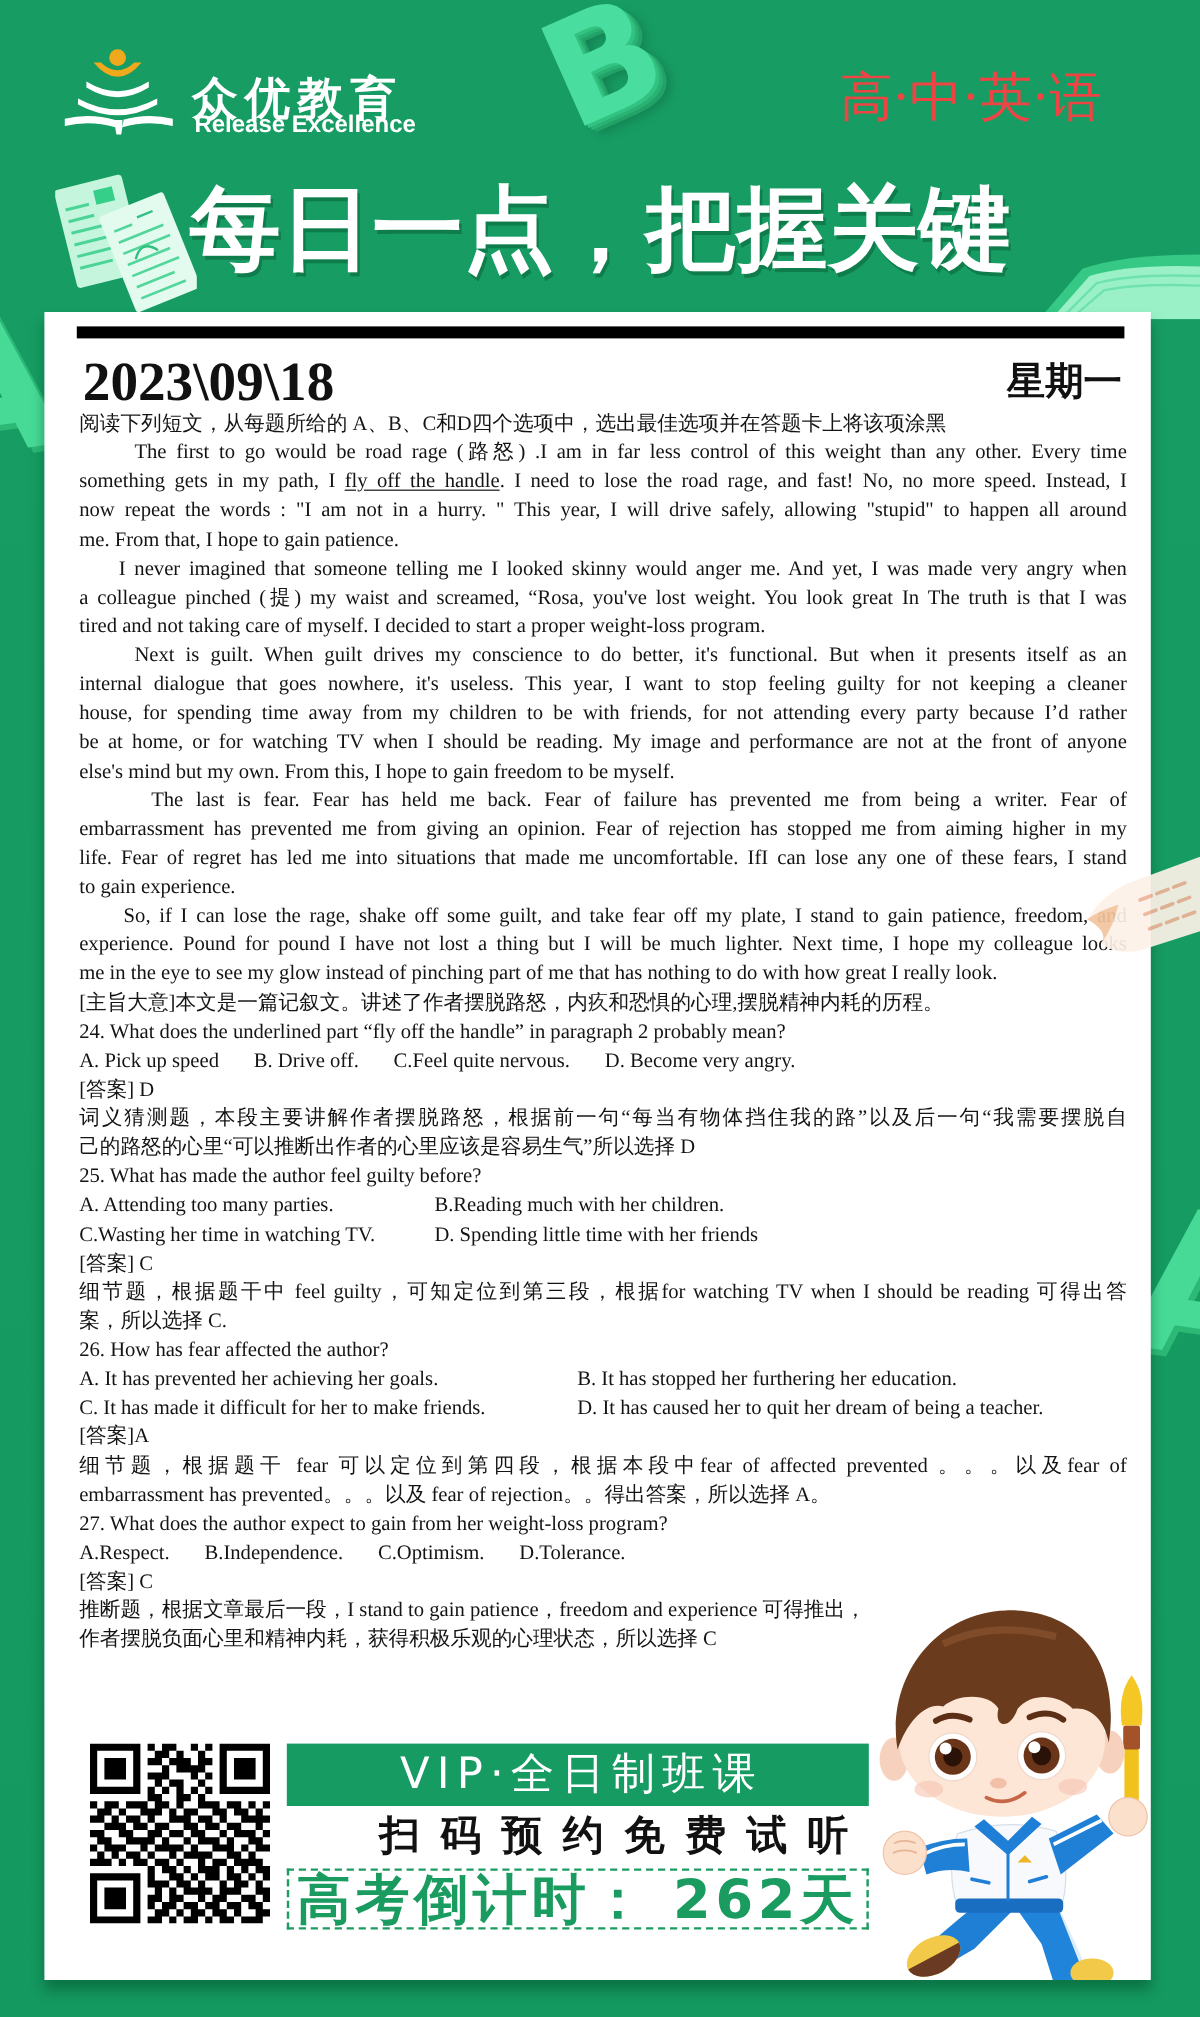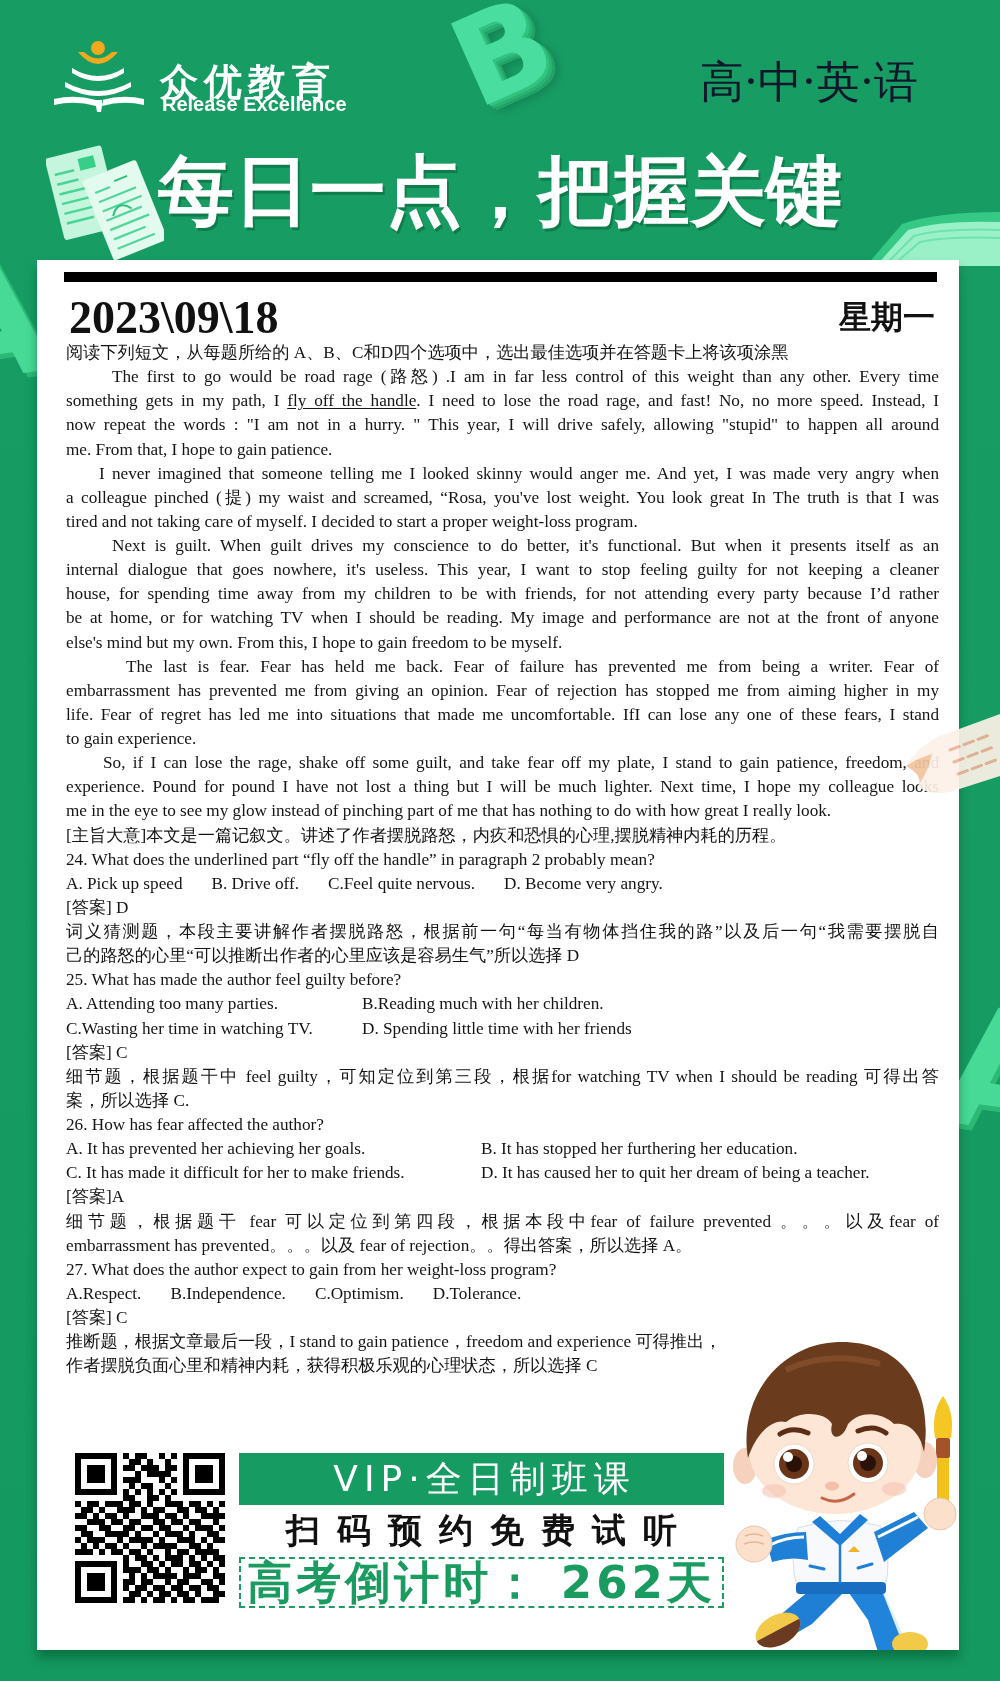--- a/index.html
+++ b/index.html
@@ -6,21 +6,21 @@
 html,body{width:1000px;height:1681px}
 body{position:relative;overflow:hidden;background:linear-gradient(180deg,#179d64 0%,#169b62 55%,#149960 100%);font-family:"DejaVu Sans",sans-serif}
 .abs{position:absolute}
 
 
 .logo{left:50px;top:38px;width:100px;height:80px;z-index:1}
 .brand-name{left:160px;top:60px;font-size:38px;line-height:44px;font-weight:bold;color:#fff;letter-spacing:6px;white-space:nowrap;z-index:1}
 .brand-slogan{left:162px;top:95px;font-family:"Liberation Sans",sans-serif;font-size:20px;line-height:18px;font-weight:bold;color:#fff;white-space:nowrap;z-index:1}
 .deco-b{left:456px;top:-14px;font-size:122px;line-height:132px;font-weight:bold;color:#49de9f;transform:rotate(-24deg);
   text-shadow:2px 3px 0 #33c381,4px 6px 0 #29b273,6px 9px 0 #22a266,8px 12px 10px rgba(0,0,0,.18);z-index:1}
-.subject{left:700px;top:56px;font-family:"DejaVu Serif",serif;font-size:44px;line-height:52px;color:#0f172a;white-space:nowrap;z-index:1}
+.subject{left:700px;top:56px;font-family:"DejaVu Serif",serif;font-size:44px;line-height:52px;color:#ef4444;white-space:nowrap;z-index:1}
 .title{left:158px;top:147px;font-size:76px;line-height:88px;font-weight:900;color:#fff;white-space:nowrap;text-shadow:2px 3px 0 #0f7c4b;z-index:1}
 .doc-deco{left:46px;top:138px;width:118px;height:122px;z-index:1}
 .book-deco{left:866px;top:210px;width:134px;height:56px;z-index:1}
 .deco-a{font-size:165px;line-height:170px;font-weight:bold;color:#47da97;text-shadow:4px 5px 0 #2cb976;z-index:0}
 .deco-a-left{left:-80px;top:236px;transform:rotate(-8deg)}
 .deco-a-right{left:944px;top:988px;transform:rotate(8deg)}
 .paper-deco{left:898px;top:706px;width:102px;height:90px;z-index:4;opacity:.92}
 
 
 .card{left:37px;top:260px;width:922px;height:1390px;background:#fff;overflow:hidden;box-shadow:0 8px 10px rgba(0,70,35,.45);z-index:2}
@@ -33,21 +33,21 @@
 .i33{padding-left:33px}.i46{padding-left:46px}.i60{padding-left:60px}.i37{padding-left:37px}
 .ul{text-decoration:underline;text-underline-offset:2px}
 .opt-row{display:flex;align-items:center}
 .opt-row.gap span{margin-right:29px}
 .colA296{width:296px;flex:none}
 .colA415{width:415px;flex:none}
 
 
 .qr{left:38px;top:1193px;width:150px;height:150px}
 .banner{left:202px;top:1193px;width:485px;height:52px;background:#169b62;color:#fff;text-align:center;font-size:36px;font-weight:normal;line-height:52px;letter-spacing:6px;padding-left:6px;white-space:nowrap}
-.cta{left:202px;top:1248px;width:485px;text-align:center;font-size:34px;font-weight:900;line-height:44px;letter-spacing:17px;padding-left:17px;color:#111;white-space:nowrap}
+.cta{left:202px;top:1248px;width:485px;text-align:right;font-size:34px;font-weight:900;line-height:44px;letter-spacing:17px;padding-left:17px;color:#111;white-space:nowrap}
 .countdown{left:202px;top:1297px;width:485px;height:51px;border:2px dashed #1d9c61;text-align:center;font-size:45px;font-weight:bold;line-height:47px;color:#1a9b5f;letter-spacing:4px;white-space:nowrap}
 .mascot{left:691px;top:1078px;width:232px;height:314px;z-index:1}
 </style>
 </head>
 <body>
 
 <svg class="abs logo" viewBox="0 0 100 80">
   <circle cx="48" cy="10" r="7" fill="#f0a81c"></circle>
   <path d="M28 14 Q48 38 68 14 L62 14 Q48 27 34 14 Z" fill="#f0a81c"></path>
   <path d="M22 30 Q48 46 74 30 L74 35 Q48 51 22 35 Z" fill="#fff"></path>
@@ -159,21 +159,21 @@
       <div class="ln">26. How has fear affected the author?</div>
       <div class="ln opt-row">
         <span class="colA415">A. It has prevented her achieving her goals.</span>
         <span>B. It has stopped her furthering her education.</span>
       </div>
       <div class="ln opt-row">
         <span class="colA415">C. It has made it difficult for her to make friends.</span>
         <span>D. It has caused her to quit her dream of being a teacher.</span>
       </div>
       <div class="ln">[答案]A</div>
-      <div class="ln full">细节题，根据题干 fear 可以定位到第四段，根据本段中fear of failure prevented 。。。以及fear of</div>
+      <div class="ln full">细节题，根据题干 fear 可以定位到第四段，根据本段中fear of affected prevented 。。。以及fear of</div>
       <div class="ln">embarrassment has prevented。。。以及 fear of rejection。。得出答案，所以选择 A。</div>
     </div>
 
     <div>
       <div class="ln">27. What does the author expect to gain from her weight-loss program?</div>
       <div class="ln opt-row gap">
         <span>A.Respect.</span>
         <span>B.Independence.</span>
         <span>C.Optimism.</span>
         <span>D.Tolerance.</span>

